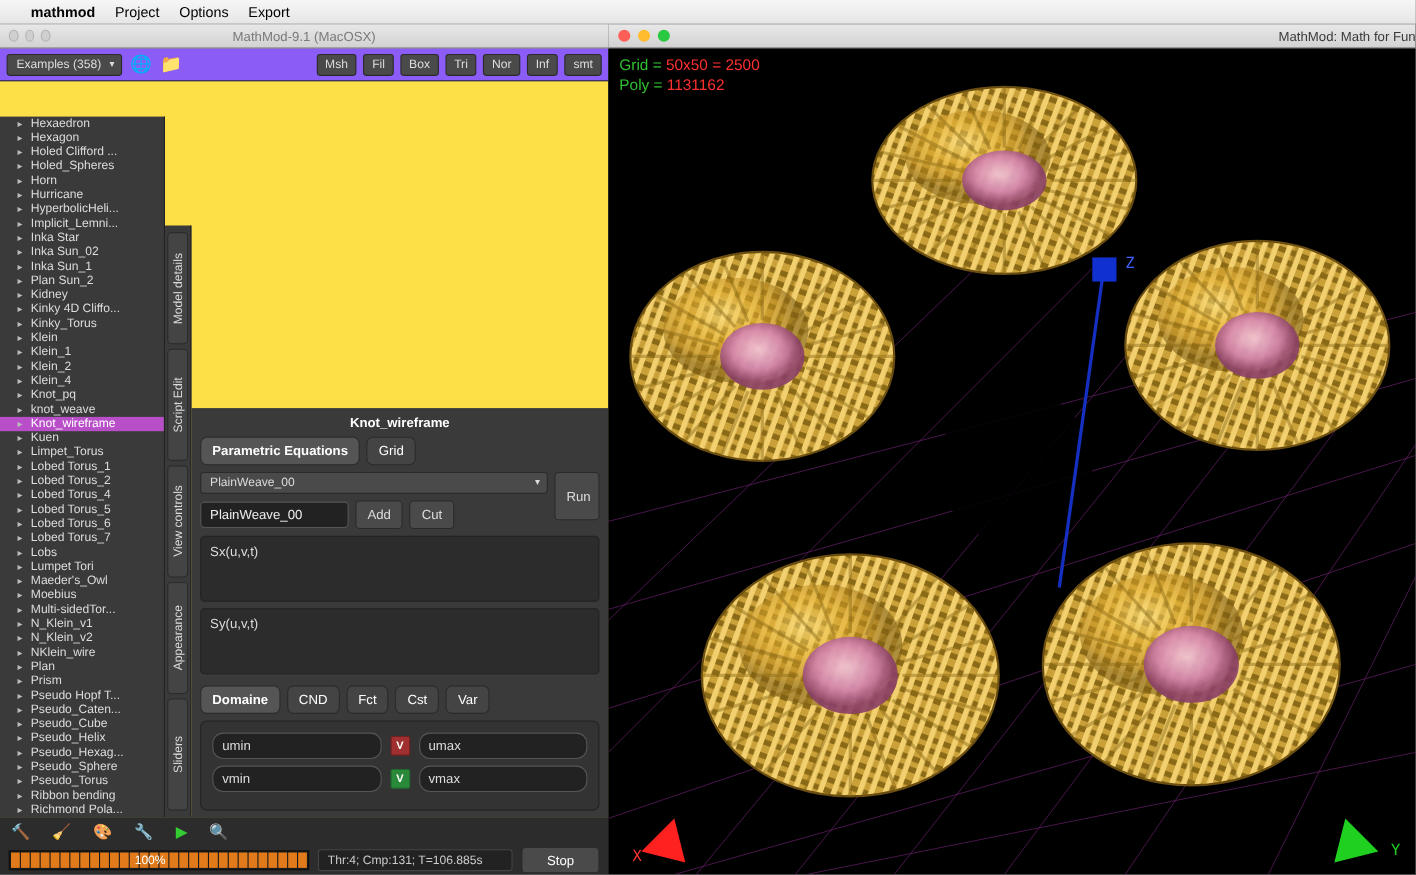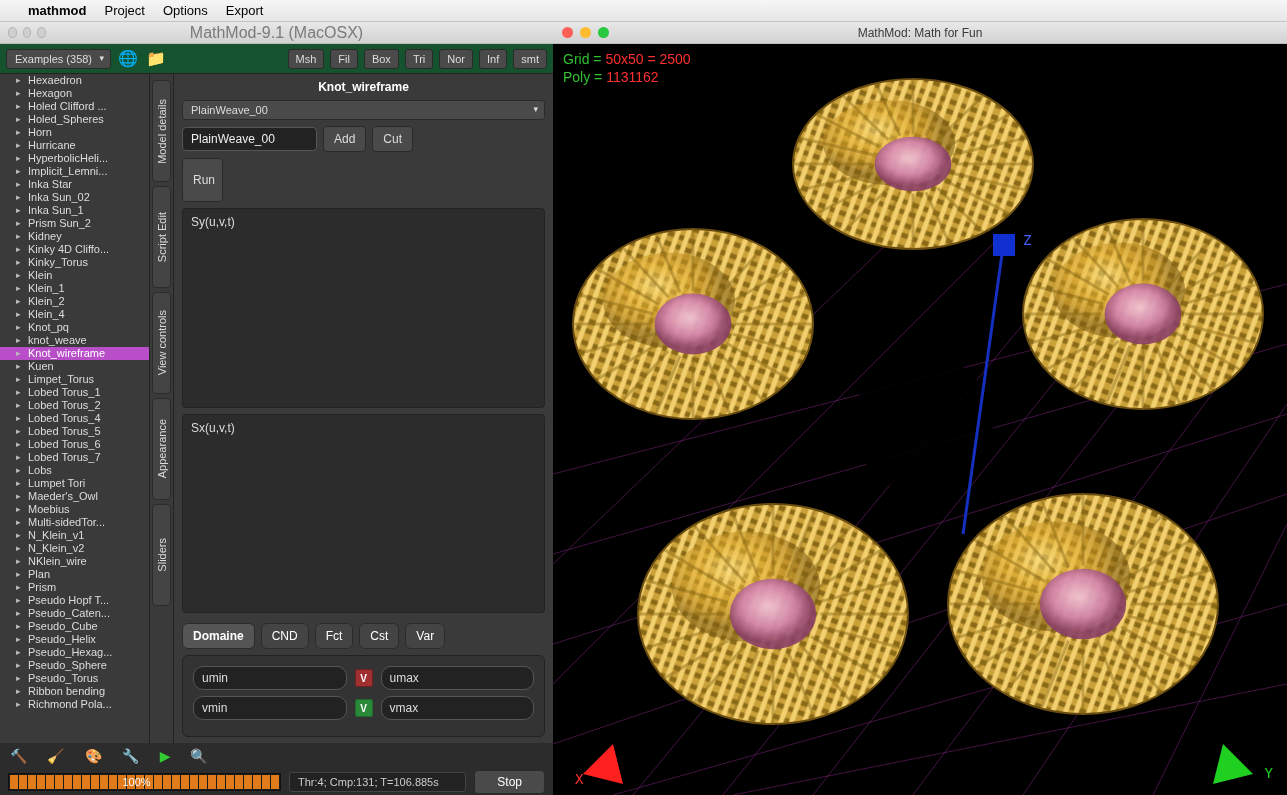--- a/index.html
+++ b/index.html
@@ -7,34 +7,34 @@
 
     
     .mac-menubar { height: 22px; background: linear-gradient(#f6f6f6, #e6e6e6); display: flex; align-items: center; padding: 0 10px; font-size: 13px; gap: 18px; border-bottom: 1px solid #c4c4c4; }
     .apple { font-size: 14px; }
     .mac-menubar .bold { font-weight: 700; }
 
     .workspace { display: flex; height: calc(100% - 22px); }
 
     
     .panel-window { width: 553px; background: #3a3a3a; display: flex; flex-direction: column; }
-    .panel-titlebar { height: 22px; background: linear-gradient(#e8e8e8,#d2d2d2); display: flex; align-items: center; font-size: 16px; color: #7a7a7a; position: relative; border-bottom: 1px solid #bcbcbc; }
+    .panel-titlebar { height: 22px; background: linear-gradient(#e8e8e8,#d2d2d2); display: flex; align-items: center; font-size: 12px; color: #7a7a7a; position: relative; border-bottom: 1px solid #bcbcbc; }
     .panel-titlebar .tl { width: 46px; display: flex; gap: 6px; padding-left: 8px; }
     .panel-titlebar .tl span { width: 11px; height: 11px; border-radius: 50%; background: #cfcfcf; border: 1px solid #b4b4b4; }
     .panel-titlebar .title { position: absolute; left: 0; right: 0; text-align: center; pointer-events: none; }
 
     
-    .inner-toolbar { height: 30px; background: #14532d; display: flex; align-items: center; padding: 0 6px; gap: 6px; border-bottom: 1px solid #222; }
+    .inner-toolbar { height: 30px; background: #8b5cf6; display: flex; align-items: center; padding: 0 6px; gap: 6px; border-bottom: 1px solid #222; }
     .combo { background: #4a4a4a; color: #ddd; border: 1px solid #2a2a2a; border-radius: 3px; font-size: 11px; padding: 3px 18px 3px 8px; position: relative; }
     .combo::after { content: "▾"; position: absolute; right: 6px; top: 3px; font-size: 9px; }
     .tb-btn { background: #4a4a4a; color: #ddd; border: 1px solid #2a2a2a; border-radius: 3px; font-size: 11px; padding: 3px 7px; cursor: pointer; }
     .tb-icon { width: 22px; height: 20px; display: inline-flex; align-items: center; justify-content: center; color: #ddd; }
     .flex-gap { flex: 1; }
 
-    .panel-body { flex: 1; display: flex; background: #fde047; overflow: hidden; }
+    .panel-body { flex: 1; display: flex; background: #fde047; overflow: hidden; align-items: flex-end; }
 
     
     .tree-wrap { width: 150px; background: #3a3a3a; border-right: 1px solid #222; overflow-y: auto; }
     .tree-wrap::-webkit-scrollbar { width: 0; }
     .tree-item { font-size: 11px; color: #ddd; padding: 0 4px 0 28px; line-height: 13px; white-space: nowrap; overflow: hidden; text-overflow: ellipsis; position: relative; cursor: pointer; }
     .tree-item::before { content: "▸"; position: absolute; left: 16px; top: 0; font-size: 9px; color: #bbb; }
     .tree-item.sel { background: #b84fc9; color: #fff; }
 
     
     .side-tabs { width: 24px; display: flex; flex-direction: column; gap: 4px; padding: 6px 2px; background: #3a3a3a; border-right: 1px solid #222; }
@@ -71,21 +71,21 @@
     .progress .pct { position: absolute; left: 0; right: 16px; text-align: center; color: #fff; font-size: 11px; }
     .status-text { background: #222; color: #ccc; font-size: 11px; border: 1px solid #444; padding: 3px 8px; border-radius: 3px; flex: 1; }
     .stop-btn { background: #4a4a4a; color: #fff; border: 1px solid #2a2a2a; border-radius: 4px; font-size: 12px; padding: 4px 22px; cursor: pointer; }
 
     
     .render-window { flex: 1; display: flex; flex-direction: column; background: #000; }
     .render-titlebar { height: 22px; background: linear-gradient(#e8e8e8,#d2d2d2); display: flex; align-items: center; position: relative; font-size: 12px; color: #3a3a3a; border-bottom: 1px solid #bcbcbc; }
     .traffic { display: flex; gap: 7px; padding-left: 9px; }
     .traffic span { width: 11px; height: 11px; border-radius: 50%; }
     .tr { background: #ff5f57; } .ty { background: #febc2e; } .tg { background: #28c840; }
-    .render-titlebar .title { position: absolute; left: 0; right: 0; text-align: center; pointer-events: none; }
+    .render-titlebar .title { position: absolute; left: 0; right: 0; text-align: right; pointer-events: none; }
     .viewport { flex: 1; position: relative; overflow: hidden; }
     .hud { position: absolute; top: 6px; left: 10px; font-family: "Menlo","Courier New",monospace; font-size: 14px; line-height: 18px; }
     .hud .g { color: #30c030; } .hud .r { color: #ff3030; }
     .axis-label { position: absolute; font-family: monospace; font-size: 14px; }
     .grid-bg { position: absolute; inset: 0; }
     .knot-svg { position: absolute; inset: 0; }
   </style>
 </head>
 <body>
 
@@ -129,21 +129,21 @@
           <div class="tree-item">Hexagon</div>
           <div class="tree-item">Holed Clifford ...</div>
           <div class="tree-item">Holed_Spheres</div>
           <div class="tree-item">Horn</div>
           <div class="tree-item">Hurricane</div>
           <div class="tree-item">HyperbolicHeli...</div>
           <div class="tree-item">Implicit_Lemni...</div>
           <div class="tree-item">Inka Star</div>
           <div class="tree-item">Inka Sun_02</div>
           <div class="tree-item">Inka Sun_1</div>
-          <div class="tree-item">Prism Sun_2</div>
+          <div class="tree-item">Plan Sun_2</div>
           <div class="tree-item">Kidney</div>
           <div class="tree-item">Kinky 4D Cliffo...</div>
           <div class="tree-item">Kinky_Torus</div>
           <div class="tree-item">Klein</div>
           <div class="tree-item">Klein_1</div>
           <div class="tree-item">Klein_2</div>
           <div class="tree-item">Klein_4</div>
           <div class="tree-item">Knot_pq</div>
           <div class="tree-item">knot_weave</div>
           <div class="tree-item sel">Knot_wireframe</div>
@@ -190,35 +190,39 @@
             <span>Appearance</span>
           </div>
         <div class="side-tab">
             <span>Sliders</span>
           </div>
       </div>
 
       <div class="editor">
         <div class="model-title">Knot_wireframe</div>
 
-
-        <div style="display:flex; gap:6px;flex-direction:column;">
+        <div class="tabs-row">
+          <div class="tab-btn active">Parametric Equations</div>
+          <div class="tab-btn">Grid</div>
+        </div>
+
+        <div style="display:flex; gap:6px;">
           <div style="flex:1; display:flex; flex-direction:column; gap:6px;">
             <div class="combo select-wide">PlainWeave_00</div>
             <div class="row1">
               <input class="name-input" value="PlainWeave_00" style="">
               <button class="small-btn">Add</button>
               <button class="small-btn">Cut</button>
             </div>
           </div>
           <button class="small-btn run-btn">Run</button>
         </div>
 
+        <div class="code-area">Sx(u,v,t)</div>
         <div class="code-area">Sy(u,v,t)</div>
-        <div class="code-area">Sx(u,v,t)</div>
 
         <div class="param-tabs">
           <div class="tab-btn active">Domaine</div>
           <div class="tab-btn">CND</div>
           <div class="tab-btn">Fct</div>
           <div class="tab-btn">Cst</div>
           <div class="tab-btn">Var</div>
         </div>
 
         <div class="domain-grid">

